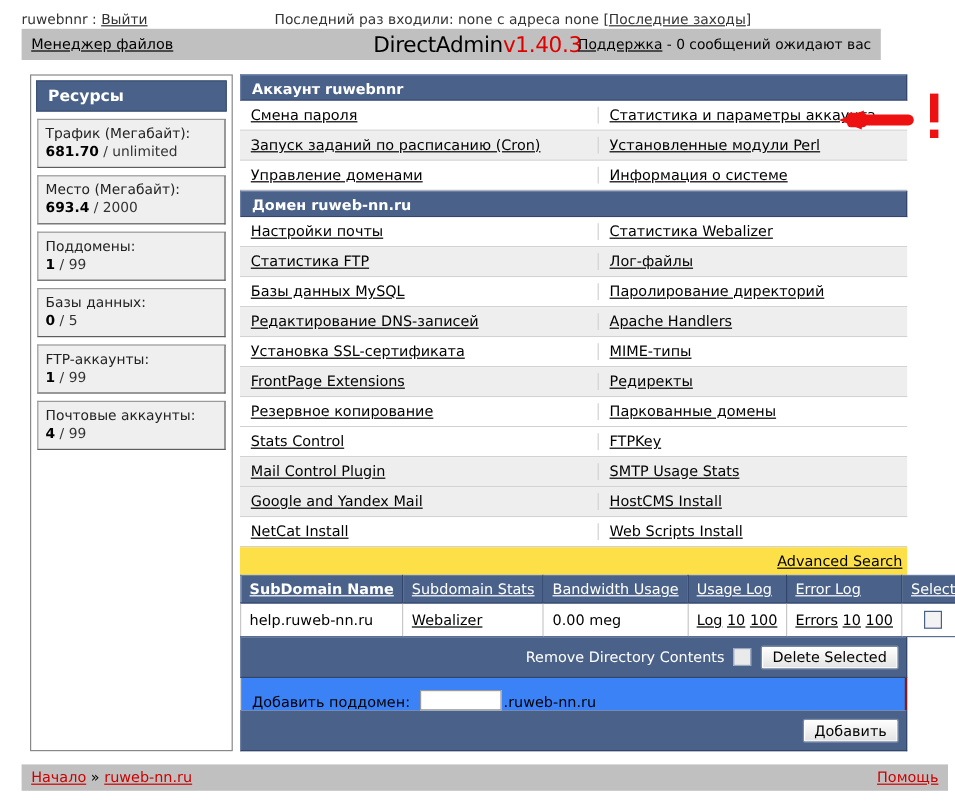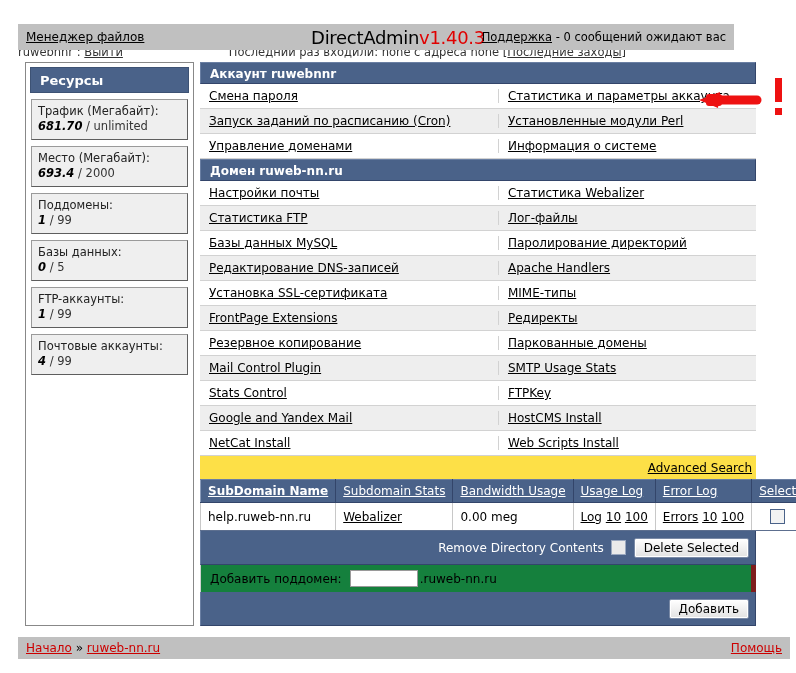--- a/index.html
+++ b/index.html
@@ -18,21 +18,20 @@
   }
   a { color: #000000; text-decoration: underline; }
 
   
   .topline {
     position: absolute;
     left: 0; top: 6px;
     width: 638px; height: 20px;
     font-size: 11.5px;
     color: #333333;
-    margin-top: 36px;
   }
   .topline .left {
     position: absolute; left: 18px; top: 3px;
     white-space: nowrap;
   }
   .topline .right {
     position: absolute; right: 12px; top: 3px;
     white-space: nowrap;
   }
   .topline a { color: #333333; }
@@ -87,21 +86,21 @@
     margin: 6px 5px 0 5px;
     background: #efefef;
     border: 1px solid #9a9a9a;
     border-right-color: #5e5e5e;
     border-bottom-color: #5e5e5e;
     padding: 4px 6px 5px 6px;
     font-size: 11.5px;
     line-height: 15px;
     color: #222222;
   }
-  .res-box .val { font-weight: bold; color: #000000; font-style: italic; }
+  .res-box .val { font-weight: bold; color: #000000; }
   .res-box .lim { color: #333333; }
 
   
   .main {
     position: absolute;
     left: 200px; top: 62px;
     width: 556px;
   }
   .sec-head {
     background: #4a6289;
@@ -213,29 +212,29 @@
     font-size: 12px;
     color: #000000;
     background: linear-gradient(to bottom, #ffffff 0%, #f2f2f2 45%, #e2e2e2 100%);
     border: 1px solid #7a8aa6;
     border-radius: 2px;
     padding: 2px 9px;
     box-shadow: inset 0 0 0 1px #ffffff;
     cursor: pointer;
   }
   .addrow {
-    background: #15803d;
+    background: #3b82f6;
     height: 27px;
     display: flex;
-    align-items: center;
+    align-items: flex-end;
     padding-left: 9px;
     font-size: 12px;
     box-sizing: border-box;
     border-left: 1px solid #d2d2d2;
-    border-right: 5px solid #7f1d1d;
+    border-right: 2px solid #7f1d1d;
   }
   .addrow input.txt {
     width: 68px;
     height: 17px;
     margin: 0 2px 0 8px;
     border: 1px solid #9a9a9a;
     background: #ffffff;
     font-family: "DejaVu Sans", "Liberation Sans", sans-serif;
     font-size: 12px;
     padding: 0 2px;
@@ -364,27 +363,27 @@
         <div class="cell right"><a href="#">MIME-типы</a></div>
       </div>
       <div class="linkrow even">
         <div class="cell left"><a href="#">FrontPage Extensions</a></div>
         <div class="cell right"><a href="#">Редиректы</a></div>
       </div>
       <div class="linkrow odd">
         <div class="cell left"><a href="#">Резервное копирование</a></div>
         <div class="cell right"><a href="#">Паркованные домены</a></div>
       </div>
+      <div class="linkrow odd">
+        <div class="cell left"><a href="#">Stats Control</a></div>
+        <div class="cell right"><a href="#">FTPKey</a></div>
+      </div>
       <div class="linkrow even">
         <div class="cell left"><a href="#">Mail Control Plugin</a></div>
         <div class="cell right"><a href="#">SMTP Usage Stats</a></div>
-      </div>
-      <div class="linkrow odd">
-        <div class="cell left"><a href="#">Stats Control</a></div>
-        <div class="cell right"><a href="#">FTPKey</a></div>
       </div>
       <div class="linkrow even">
         <div class="cell left"><a href="#">Google and Yandex Mail</a></div>
         <div class="cell right"><a href="#">HostCMS Install</a></div>
       </div>
       <div class="linkrow odd">
         <div class="cell left"><a href="#">NetCat Install</a></div>
         <div class="cell right"><a href="#">Web Scripts Install</a></div>
       </div>
     </div>

